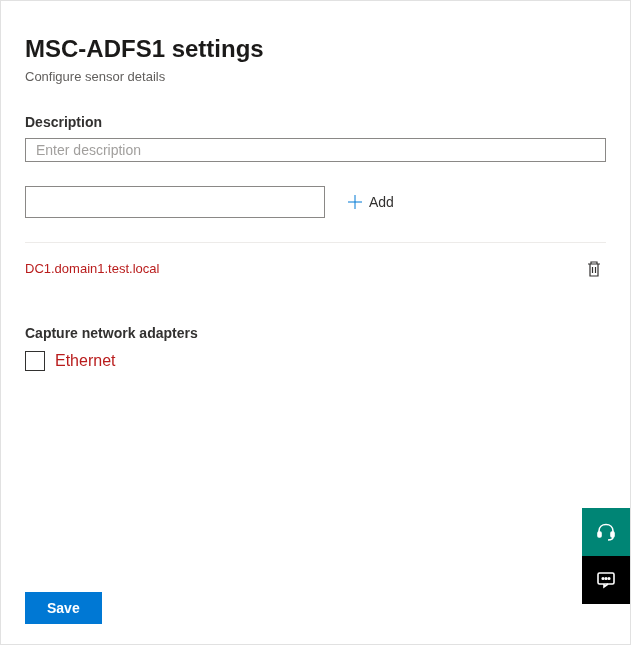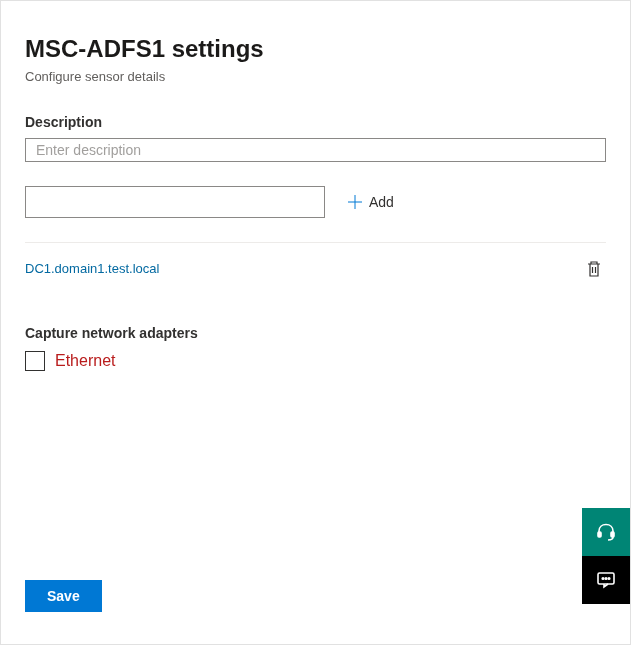--- a/index.html
+++ b/index.html
@@ -72,21 +72,21 @@
       margin: 12px 0 0 0;
     }
     .dc-list { margin-bottom: 30px; }
     .dc-item {
       display: flex;
       align-items: center;
       justify-content: space-between;
       height: 52px;
       border-bottom: 1px solid transparent;
     }
-    .dc-name { font-size: 13px; color: #0369a1; }
+    .dc-name { font-size: 13px; color: #b91c1c; }
     .delete-button {
       background: none;
       border: none;
       cursor: pointer;
       padding: 4px;
       display: flex;
       align-items: center;
       justify-content: center;
     }
     .trash-icon { width: 16px; height: 18px; color: #323130; }
@@ -98,21 +98,21 @@
     }
     .checkbox {
       width: 20px;
       height: 20px;
       border: 1px solid #323130;
       cursor: pointer;
     }
     .checkbox-label { font-size: 16px; color: #b91c1c; }
     .save-button {
       position: absolute;
-      bottom: 32px;
+      bottom: 20px;
       left: 24px;
       background: #0078d4;
       color: #ffffff;
       border: none;
       padding: 8px 22px;
       font-family: inherit;
       font-size: 14px;
       font-weight: 600;
       cursor: pointer;
     }

